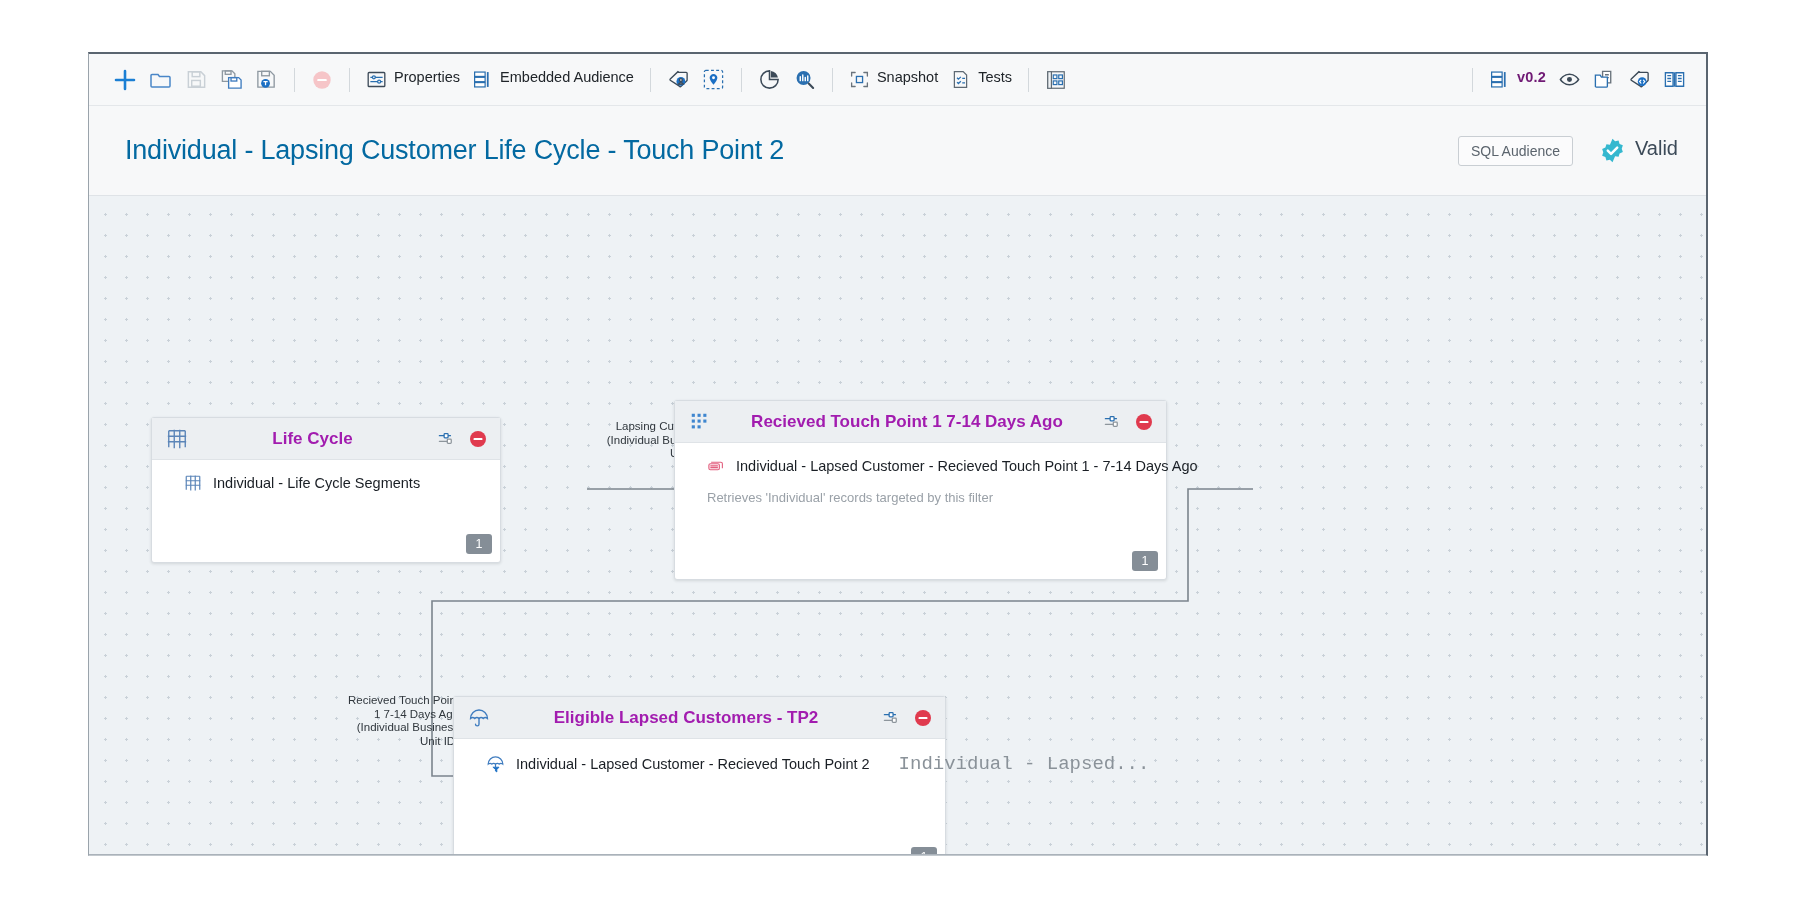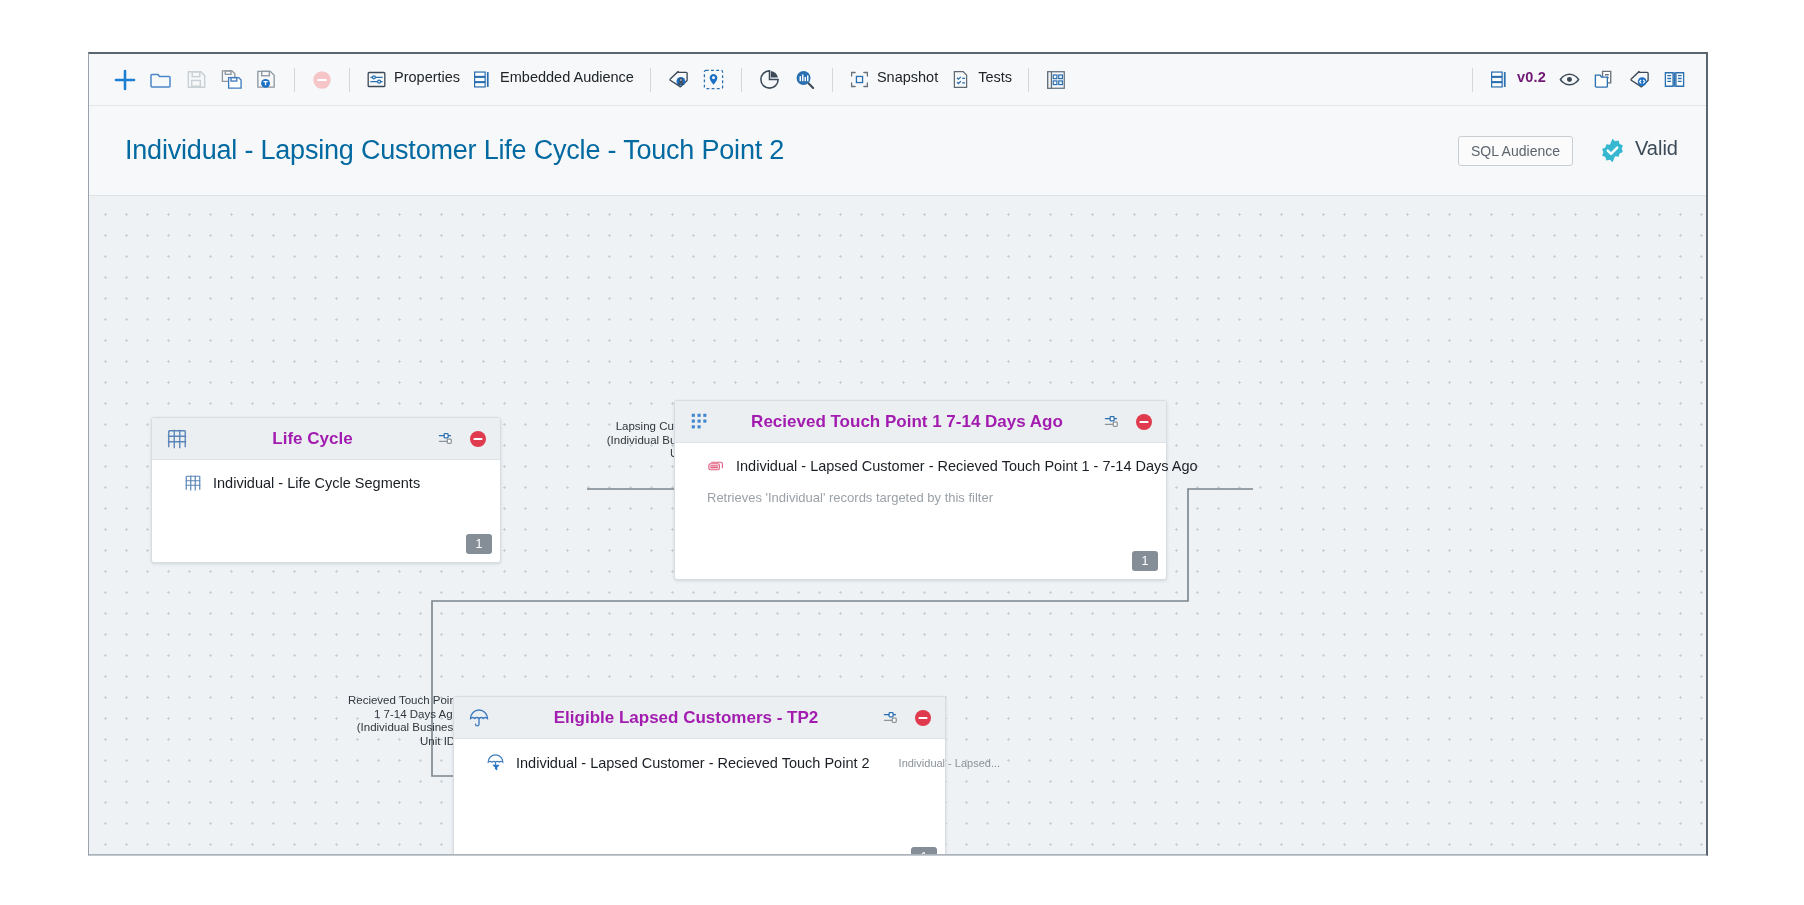--- a/index.html
+++ b/index.html
@@ -93,21 +93,21 @@
   }
   .node-title {
     flex: 1; text-align: center;
     font-size: 17px; font-weight: bold; color: #a21caf;
     white-space: nowrap; overflow: hidden;
   }
   .head-actions { display: flex; align-items: center; gap: 12px; }
   .node-body { flex: 1; position: relative; padding: 14px 16px 0 32px; }
   .body-row { display: flex; align-items: center; gap: 11px; }
   .body-text { font-size: 14.5px; color: #1a1f25; white-space: nowrap; }
-  .body-text-muted { font-size: 11px; color: #8a9299; white-space: nowrap; margin-left: 18px; }
+  .body-text-muted { font-size: 19px; color: #8a9299; white-space: nowrap; margin-left: 18px; font-family: Liberation Mono, monospace; }
   .body-sub { font-size: 13px; color: #9aa1a8; margin-top: 15px; }
   .count-badge {
     position: absolute; right: 8px; bottom: 8px;
     background: #858e97; color: #fff;
     font-size: 12.5px; border-radius: 3px;
     padding: 3px 8px; min-width: 10px; text-align: center;
   }
   .edge-label {
     position: absolute; text-align: right;
     font-size: 11.5px; color: #30373d; line-height: 13.5px;

